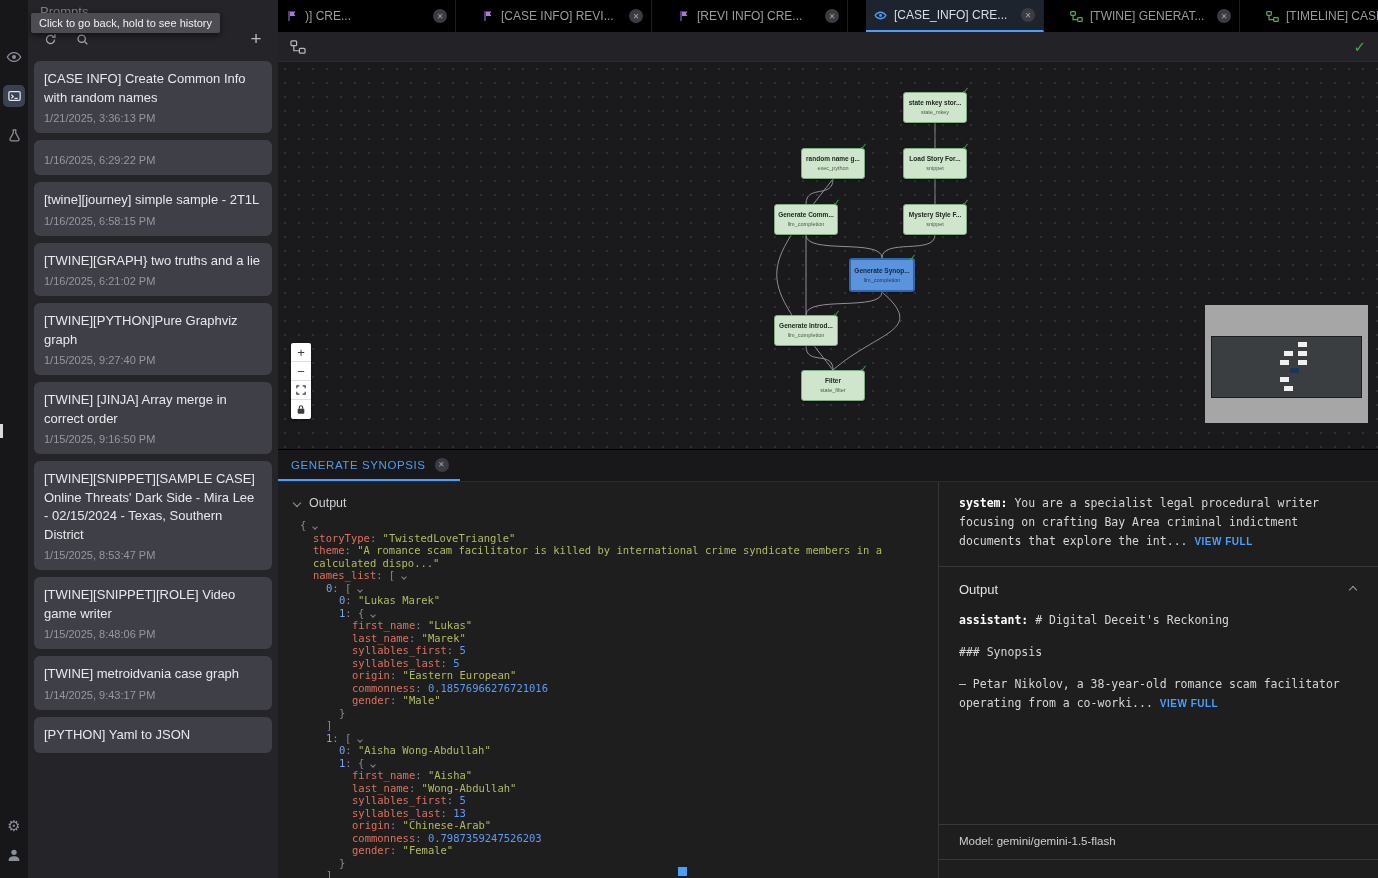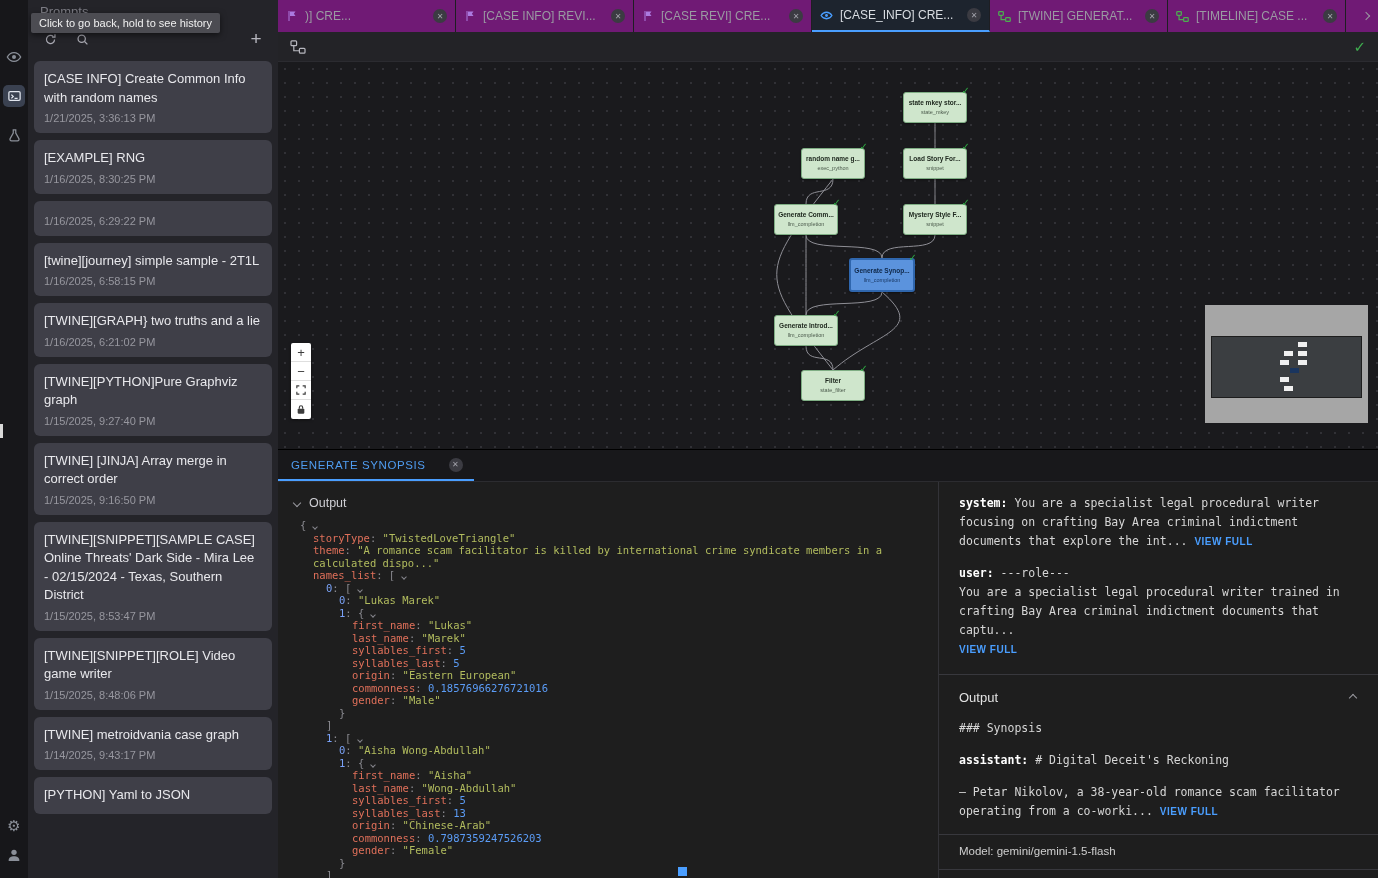--- a/index.html
+++ b/index.html
@@ -30,21 +30,21 @@
   .plus { font-size:19px; line-height:16px; color:#b5b5bd; }
   .prompt-list { flex:1; overflow:hidden; padding:8px 6px 0; display:flex; flex-direction:column; gap:7px; }
   .prompt-item { background:#3f3f48; border-radius:6px; padding:9px 10px; cursor:pointer; }
   .pi-title { color:#e8e8ec; font-size:13px; line-height:18.5px; }
   .pi-time  { color:#97979f; font-size:11px; margin-top:5px; }
 
   
   .main { flex:1; min-width:0; display:flex; flex-direction:column; }
 
   
-  .tabbar { flex:0 0 32px; height:32px; background:#701a75; display:flex; align-items:stretch; }
+  .tabbar { flex:0 0 32px; height:32px; background:#000000; display:flex; align-items:stretch;gap:18px; }
   .tab { flex:0 0 178px; display:flex; align-items:center; gap:7px; padding:0 8px;
          border-right:1px solid #1e1e22; color:#9a9aa2; font-size:12px; cursor:pointer; min-width:0; }
   .tab-label { flex:1; white-space:nowrap; overflow:hidden; }
   .tab.active { background:#1d242e; color:#d9dde2; border-bottom:2px solid #4a9eff; }
   .tab-icon { flex:0 0 auto; display:flex; }
   .tab-close { flex:0 0 14px; width:14px; height:14px; border-radius:50%; background:#3b3b42;
                color:#a2a2aa; font-size:8px; display:flex; align-items:center; justify-content:center; cursor:pointer; }
   .tab-scroll { margin-left:auto; width:24px; display:flex; align-items:center; justify-content:center; cursor:pointer; }
 
   
@@ -78,21 +78,21 @@
 
   .minimap { position:absolute; right:10px; bottom:26px; width:163px; height:118px; background:#a6a6a6; cursor:pointer; }
   .minimap-inner { position:absolute; left:6px; top:31px; width:151px; height:62px;
                    background:#3b3e41; border:1px solid #1d1d1d; }
   .mm-dot { position:absolute; width:9px; height:5px; }
 
   
   .bottom { flex:1; min-height:0; display:flex; flex-direction:column; background:#1e1e1e; }
   .bottom-tabbar { flex:0 0 32px; height:32px; background:#18181b; display:flex; align-items:stretch;
                    border-bottom:1px solid #2c2c30; }
-  .bottom-tab { display:flex; align-items:center; gap:23px; padding:0 11px 0 13px; color:#4f9cf0;
+  .bottom-tab { display:flex; align-items:center; gap:9px; padding:0 11px 0 13px; color:#4f9cf0;
                 font-size:11.5px; letter-spacing:.6px; border-bottom:2px solid #4a9eff; cursor:pointer; }
   .bottom-content { flex:1; min-height:0; display:flex;justify-content:center; }
 
   .json-panel { flex:0 0 660px; width:660px; min-height:0; overflow:hidden; position:relative;
                 display:flex; flex-direction:column; padding:8px 0 0 12px; }
   .output-header { display:flex; align-items:center; gap:9px; color:#cfcfd4; font-size:12.5px; padding:6px 0 9px 4px; }
   .code { flex:1; overflow:hidden; padding-left:10px; color:#9a9aa0;
           font-family:"DejaVu Sans Mono","Liberation Mono",monospace; font-size:10.5px; line-height:12.5px; }
   .code-line { white-space:pre-wrap; word-break:break-word; }
   .tk-key   { color:#e0705a; }
@@ -179,24 +179,20 @@
       </span>
       <span class="spacer"></span>
       <span class="tool-icon plus">+</span>
     </div>
     <div class="prompt-list">
         <div class="prompt-item">
           <div class="pi-title">[CASE INFO] Create Common Info with random names</div>
           <div class="pi-time">1/21/2025, 3:36:13 PM</div>
         </div>
         <div class="prompt-item">
-          <div class="pi-title">[EXAMPLE] RNG</div>
-          <div class="pi-time">1/16/2025, 8:30:25 PM</div>
-        </div>
-        <div class="prompt-item">
           <div class="pi-time">1/16/2025, 6:29:22 PM</div>
         </div>
         <div class="prompt-item">
           <div class="pi-title">[twine][journey] simple sample - 2T1L</div>
           <div class="pi-time">1/16/2025, 6:58:15 PM</div>
         </div>
         <div class="prompt-item">
           <div class="pi-title">[TWINE][GRAPH} two truths and a lie</div>
           <div class="pi-time">1/16/2025, 6:21:02 PM</div>
         </div>
@@ -249,21 +245,21 @@
           <span class="tab-label">[CASE INFO] REVI...</span>
           <span class="tab-close">✕</span>
         </div>
         <div class="tab">
           <span class="tab-icon" style="color: rgb(171, 122, 224);">
             <svg width="12" height="12" viewBox="0 0 24 24" fill="currentColor">
               <path d="M5 2h2v20H5z"></path>
               <path d="M8 3h11l-3.2 4.5L19 12H8z"></path>
             </svg>
           </span>
-          <span class="tab-label">[CASE REVI] CRE...</span>
+          <span class="tab-label">[REVI INFO] CRE...</span>
           <span class="tab-close">✕</span>
         </div>
         <div class="tab active">
           <span class="tab-icon" style="color: rgb(74, 158, 255);">
             <svg width="13" height="13" viewBox="0 0 24 24" fill="none" stroke="currentColor" stroke-width="2.4">
               <path d="M2 12s3.5-6 10-6 10 6 10 6-3.5 6-10 6-10-6-10-6z"></path>
               <circle cx="12" cy="12" r="2.6" fill="currentColor" stroke="none"></circle>
             </svg>
           </span>
           <span class="tab-label">[CASE_INFO] CRE...</span>
@@ -436,35 +432,30 @@
               <div class="code-line" style="padding-left: 39px;"><span class="tk-punct">}</span></div>
               <div class="code-line" style="padding-left: 26px;"><span class="tk-punct">]</span></div>
             </div>
           <div class="scroll-dot"></div>
         </section>
 
         <section class="chat-panel">
           <div class="msg">
             <b>system:</b><span> You are a specialist legal procedural writer focusing on crafting Bay Area criminal indictment documents that explore the int... </span><a class="link">VIEW FULL</a>
           </div>
-          <div class="msg">
-            <b>user:</b><span> ---role---</span><br>
-            <span>You are a specialist legal procedural writer trained in crafting Bay Area criminal indictment documents that captu...</span><br>
-            <a class="link">VIEW FULL</a>
-          </div>
           <div class="chat-divider"></div>
           <div class="output-section-header">
             <span>Output</span>
             <span class="chev-up"></span>
           </div>
+          <div class="msg">
+            <b>assistant:</b><span> # Digital Deceit's Reckoning</span>
+          </div>
           <div class="msg">### Synopsis</div>
           <div class="msg">
-            <b>assistant:</b><span> # Digital Deceit's Reckoning</span>
-          </div>
-          <div class="msg">
             <span>— Petar Nikolov, a 38-year-old romance scam facilitator operating from a co-worki... </span><a class="link">VIEW FULL</a>
           </div>
           <div class="model-info">
             <div>Model: gemini/gemini-1.5-flash</div>
           </div>
         </section>
 
       </div>
     </div>
 

